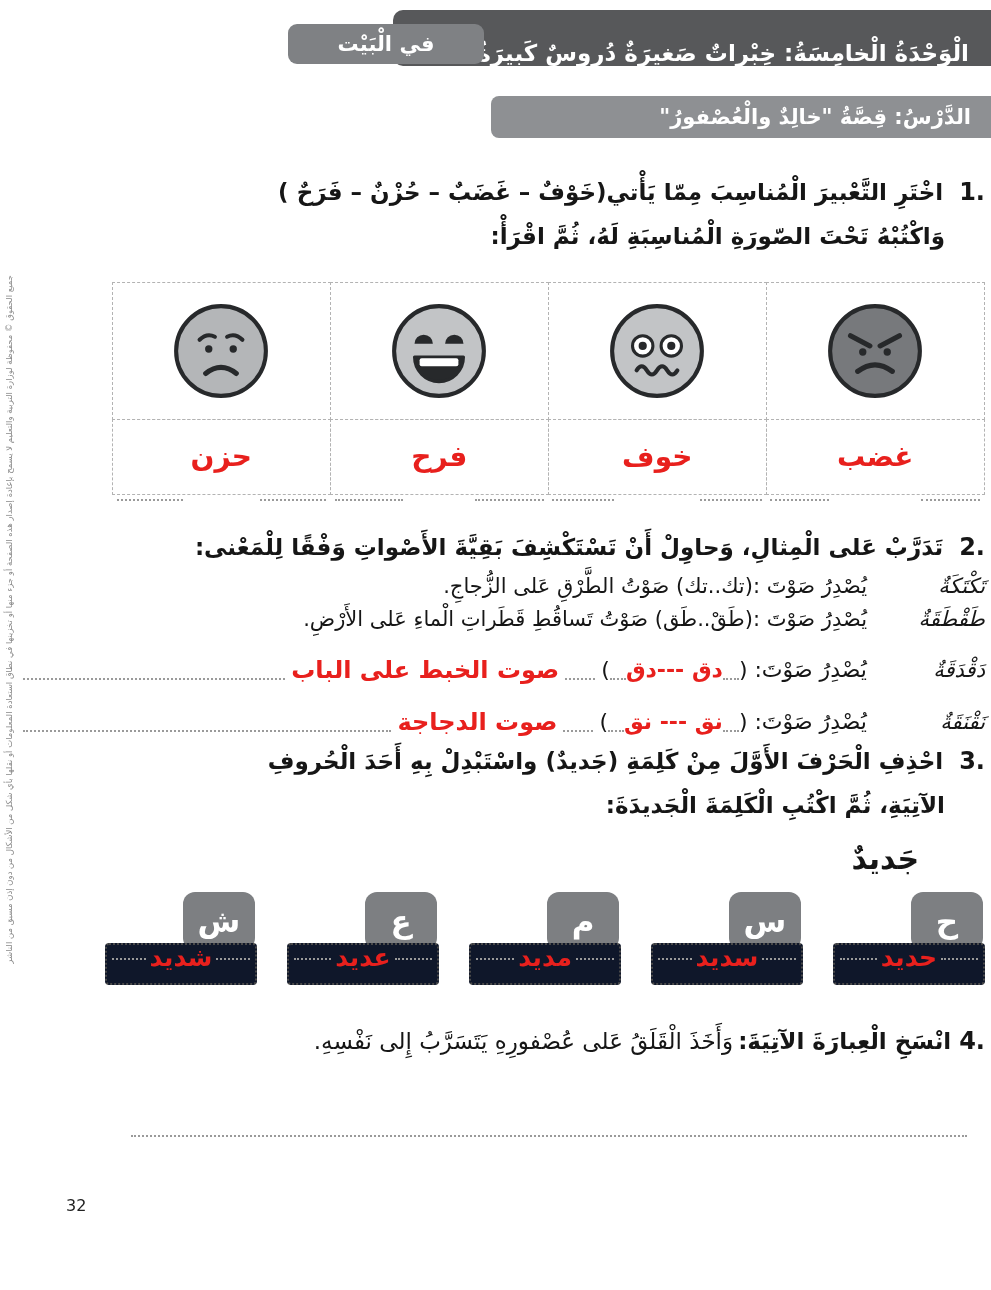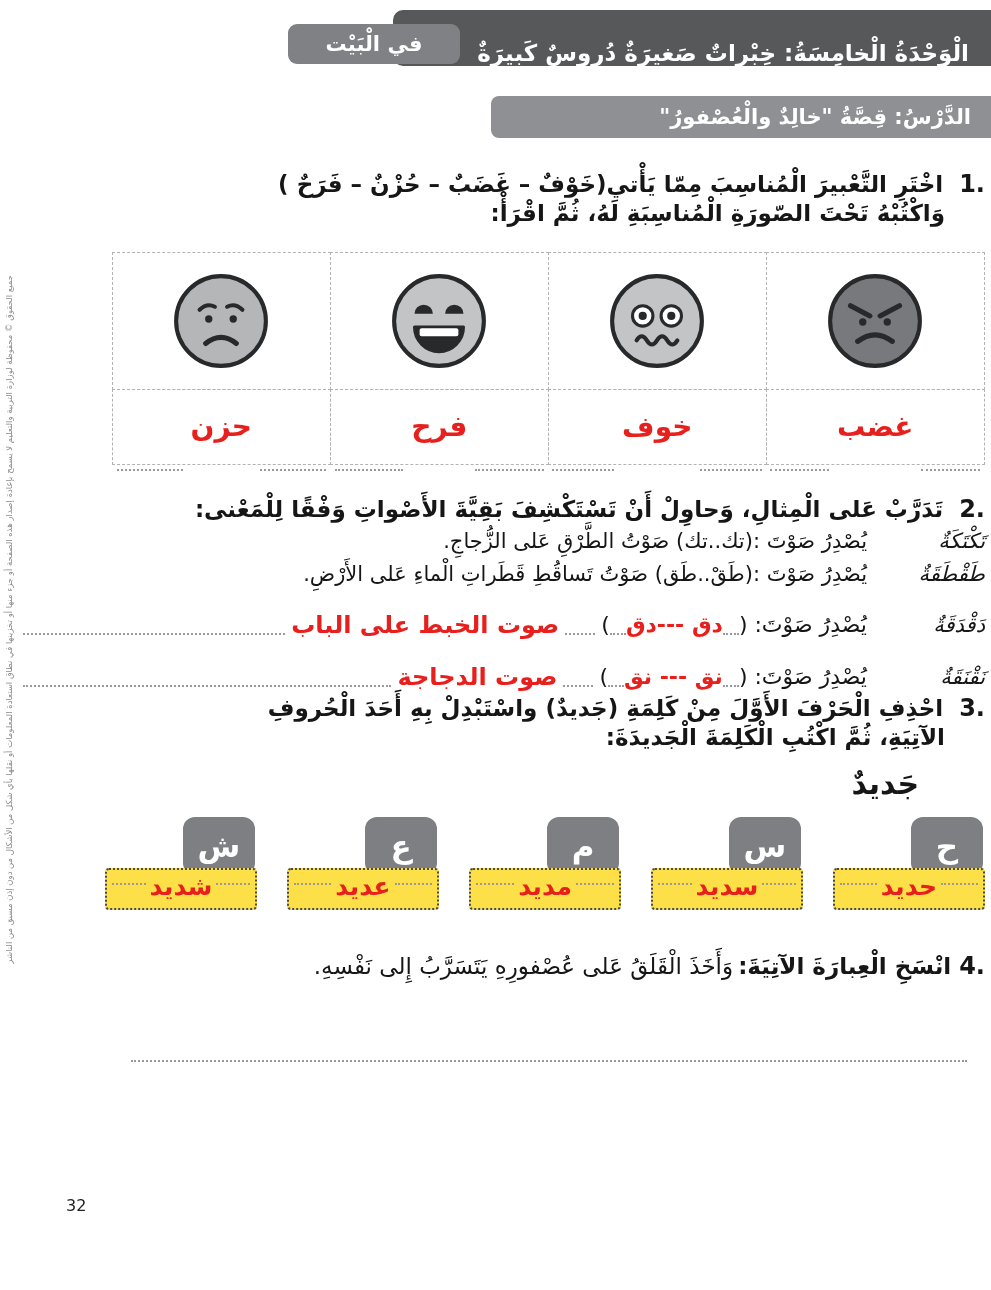--- a/index.html
+++ b/index.html
@@ -9,33 +9,33 @@
     margin:0 auto;
   }
   
   .unit-banner{
     position:absolute;top:10px;right:0;width:598px;height:56px;
     background:#57585a;color:#fff;display:flex;align-items:flex-end;
     padding-right:22px;box-sizing:border-box;font-size:23px;font-weight:bold;
     border-radius:10px 0 0 10px;
   }
   .home-badge{
-    position:absolute;top:24px;left:288px;width:172px;height:40px;
+    position:absolute;top:24px;left:288px;width:196px;height:40px;
     background:#7f8184;color:#fff;display:flex;align-items:center;justify-content:center;
     font-size:21px;font-weight:bold;border-radius:9px;
   }
   .lesson-banner{
     position:absolute;top:96px;right:0;width:500px;height:42px;
     background:#8e9093;color:#fff;display:flex;align-items:center;
     padding-right:20px;box-sizing:border-box;font-size:21px;font-weight:bold;
     border-radius:8px 0 0 8px;
   }
   
   .content{position:absolute;top:170px;right:6px;width:962px;direction:rtl;}
-  .q-line{font-size:23px;font-weight:bold;line-height:29px;}
+  .q-line{font-size:23px;font-weight:bold;line-height:44px;}
   .q-cont{padding-right:40px;}
   .num{direction:ltr;unicode-bidi:isolate;font-weight:bold;margin-left:8px;font-size:24px;}
   
   .emotion-table{display:grid;grid-template-columns:repeat(4,218px);width:872px;margin-top:24px;}
   .emo-col{display:flex;flex-direction:column;}
   .face-cell{border:1.5px dashed #b3b3b3;height:136px;display:flex;align-items:center;justify-content:center;margin-left:-1.5px;}
   .label-cell{border:1.5px dashed #b3b3b3;height:74px;display:flex;align-items:center;margin-top:-1.5px;margin-left:-1.5px;padding:0 4px;}
   .label-cell .dots{flex:1;height:0;border-bottom:2px dotted #9a9a9a;transform:translateY(14px);}
   .emo-word{color:#e8201d;font-weight:bold;font-size:28px;padding:0 8px;}
   
@@ -55,22 +55,22 @@
   
   .base-word{font-size:30px;font-weight:bold;margin:14px 66px 0 0;width:fit-content;}
   .letters-row{display:flex;justify-content:space-between;width:884px;margin-top:16px;}
   .letter-item{width:156px;display:flex;flex-direction:column;align-items:flex-start;}
   .letter-tab{
     width:72px;height:58px;background:#7d7f82;border-radius:12px;color:#fff;
     font-size:31px;font-weight:bold;display:flex;align-items:center;justify-content:center;
     margin-right:2px;
   }
   .letter-box{
-    margin-top:-7px;background:#fde047;border:2px dotted #4a4a4a;border-radius:4px;
-    height:42px;width:152px;box-sizing:border-box;display:flex;align-items:center;padding:0 5px;
+    margin-top:-7px;background:#0f172a;border:2px dotted #4a4a4a;border-radius:4px;
+    height:42px;width:152px;box-sizing:border-box;display:flex;align-items:flex-start;padding:0 5px;
     position:relative;
   }
   .letter-box .dots{flex:1;transform:translateY(-5px);margin-bottom:0;align-self:center;}
   .letter-ans{color:#e8201d;font-weight:bold;font-size:25px;padding:0 4px;transform:translateY(-2px);}
   
   .q4-row{display:flex;align-items:flex-end;margin-top:34px;font-size:23px;line-height:44px;flex-wrap:nowrap;}
   .q4-label{font-weight:bold;margin-left:5px;}
   .copy-line{width:836px;border-bottom:2.5px dotted #9a9a9a;height:0;margin:72px 18px 0 0;}
   
   .page-number{position:absolute;top:1196px;left:66px;right:auto;font-size:16px;color:#222;direction:ltr;}

